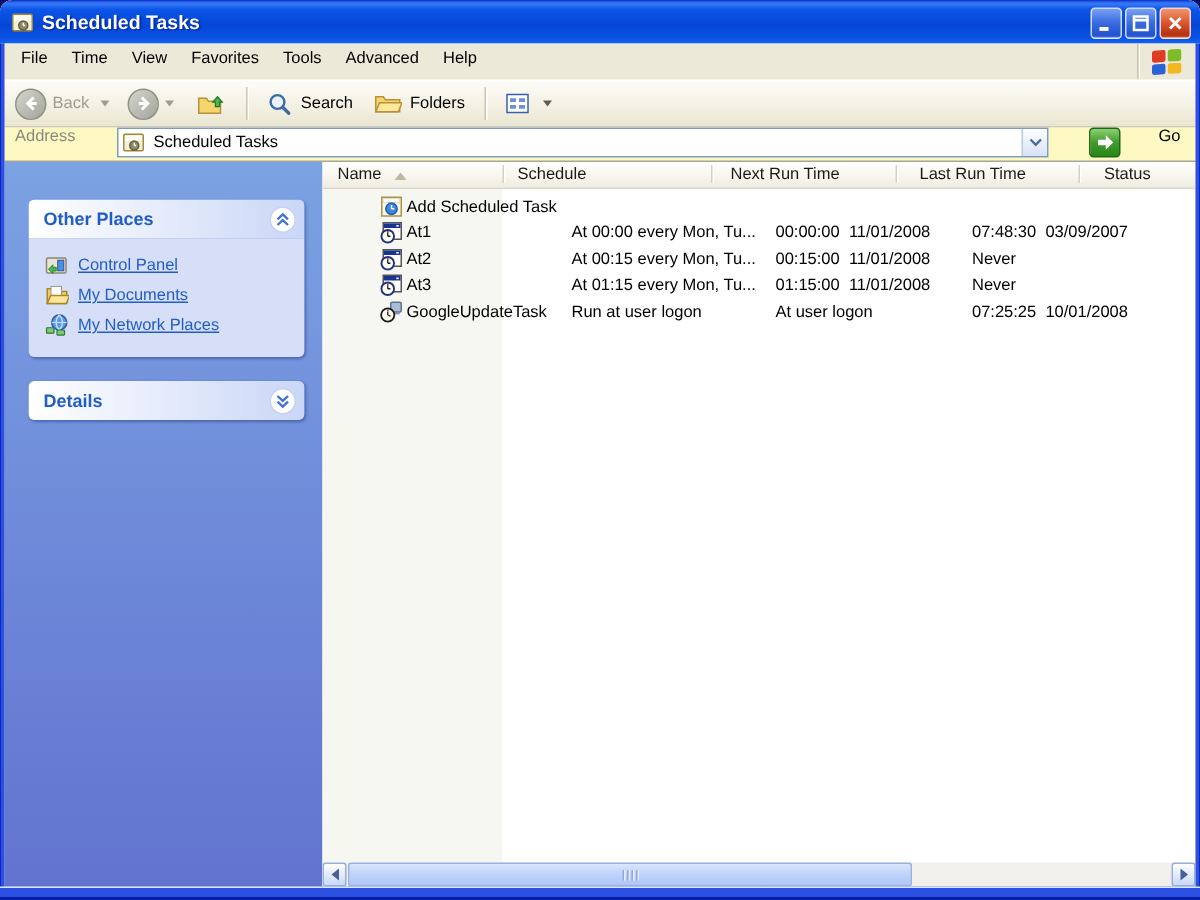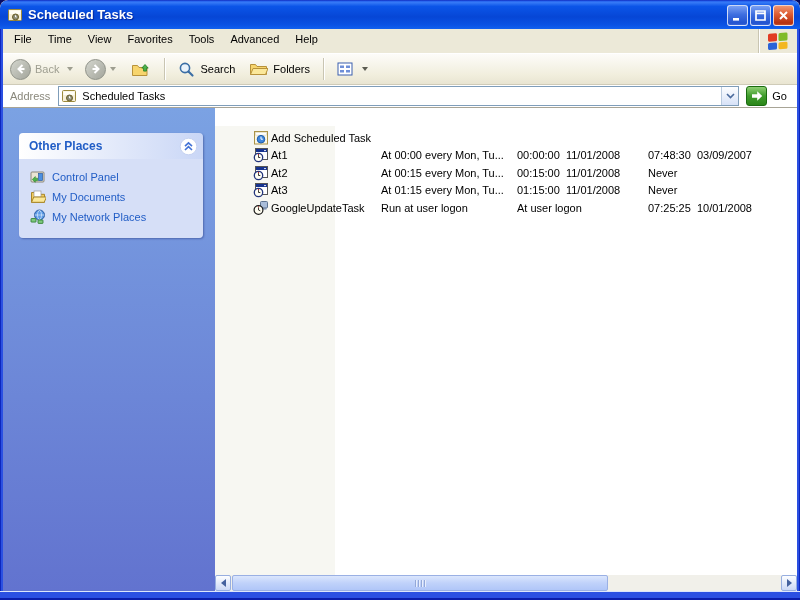--- a/index.html
+++ b/index.html
@@ -40,22 +40,22 @@
   .tb-group { display:flex; align-items:center; cursor:default; }
   .tb-label-disabled { color:#9e9e90; margin:0 4px; }
   .caret { width:0; height:0; border-left:3.5px solid transparent; border-right:3.5px solid transparent;
            border-top:4px solid #9e9e90; margin:0 4px; }
   .caret.dark { border-top-color:#5c5c52; }
   .tb-sep { width:1px; height:22px; background:#c9c5b2; box-shadow:1px 0 0 #ffffff; margin:0 6px; }
   .tb-btn { display:flex; align-items:center; gap:5px; padding:3px 7px; border-radius:3px; cursor:pointer; color:#000; }
 
   
   .addressbar { position:absolute; left:3px; right:3px; top:85px; height:23px;
-    background:#ffffff; border-bottom:1px solid #a8a496;
-    display:flex; align-items:center; font-size:11px; }
+    background:#fef9c3; border-bottom:1px solid #a8a496;
+    display:flex; font-size:11px;gap:20px; }
   .addr-label { color:#8a887c; margin:0 8px 0 7px; }
   .addr-combo { flex:1; height:20px; background:#fff; border:1px solid #7f9db9;
     display:flex; align-items:center; cursor:text; }
   .addr-combo .a-icon { margin-left:2px; width:16px; height:16px; }
   .addr-value { margin-left:5px; color:#000; }
   .addr-drop { margin-left:auto; width:17px; height:18px; border-left:1px solid #b9cade;
     background:linear-gradient(180deg,#fdfeff,#d7e2f7); display:flex; align-items:center;
     justify-content:center; cursor:pointer; }
   .go-btn { margin-left:7px; width:21px; height:20px; border-radius:3px; border:1px solid #1a6b10;
     background:linear-gradient(180deg,#8ecf74,#3f9c2c 50%,#2a8518); display:flex;
@@ -67,21 +67,21 @@
     background:linear-gradient(180deg,#7ba2e3,#6273cf); }
   .panel { margin:25px 12px 4px 16px; border-radius:4px; overflow:hidden;
     box-shadow:1px 1px 2px rgba(10,20,90,.35); }
   .panel.details { margin-top:16px; }
   .panel-hd { height:26px; background:linear-gradient(90deg,#ffffff,#c9d6f6);
     display:flex; align-items:center; justify-content:space-between; cursor:pointer; }
   .panel-title { margin-left:10px; font-weight:bold; font-size:12px; color:#215dc6; }
   .chev { margin-right:5px; width:19px; height:19px; }
   .panel-bd { background:#d6dff7; padding:8px 0 11px; }
   .p-item { height:20px; display:flex; align-items:center; padding-left:11px;
-    font-size:11px; color:#215dc6; cursor:pointer; }
+    font-size:11px; color:#215dc6; cursor:pointer;text-decoration:underline; }
   .p-item svg { margin-right:6px; flex:none; }
 
   .listview { position:absolute; left:215px; right:3px; top:108px; bottom:9px;
     background:#fff; overflow:hidden; }
   .lv-header { position:absolute; left:0; right:0; top:0; height:18px;
     background:linear-gradient(180deg,#ffffff,#f7f5ec 60%,#efece0);
     border-bottom:1px solid #d8d5c6; font-size:11px; color:#1a1a1a; cursor:pointer; }
   .hcell { position:absolute; top:2px; }
   .hsep { position:absolute; top:2px; bottom:3px; width:1px; background:#d5d2c2; box-shadow:1px 0 0 #fff; }
   .sort-arrow { position:absolute; left:48px; top:7px; width:0; height:0;
@@ -284,23 +284,46 @@
           <svg width="16" height="16" viewBox="0 0 16 16">
             <circle cx="9.5" cy="6" r="5" fill="#5a9ae6" stroke="#2a5aa0"></circle>
             <path d="M4.5,6 h10 M9.5,1 a7,7 0 0 1 0,10 M9.5,1 a7,7 0 0 0 0,10" fill="none" stroke="#cfe2f8" stroke-width="0.8"></path>
             <rect x="1" y="9.5" width="5" height="3.6" rx="0.5" fill="#7ec87e" stroke="#2a7a2a" stroke-width="0.8"></rect>
             <rect x="8" y="11" width="5" height="3.4" rx="0.5" fill="#7ec87e" stroke="#2a7a2a" stroke-width="0.8"></rect>
           </svg>
           <span>My Network Places</span>
         </div>
       </div>
     </div>
+    <div class="panel details">
+      <div class="panel-hd">
+        <span class="panel-title">Details</span>
+        <span class="chev">
+          <svg width="19" height="19" viewBox="0 0 19 19">
+            <circle cx="9.5" cy="9.5" r="8.3" fill="#fff" stroke="#c6d2f0"></circle>
+            <path d="M6,6 L9.5,9.3 L13,6 M6,9.8 L9.5,13.1 L13,9.8" fill="none" stroke="#4272d6" stroke-width="1.6"></path>
+          </svg>
+        </span>
+      </div>
+    </div>
   </div>
 
   <div class="listview">
+    <div class="lv-header">
+      <span class="hcell" style="left:10px">Name</span>
+      <span class="sort-arrow"></span>
+      <span class="hcell" style="left:130px">Schedule</span>
+      <span class="hcell" style="left:272px">Next Run Time</span>
+      <span class="hcell" style="left:398px">Last Run Time</span>
+      <span class="hcell" style="left:521px">Status</span>
+      <span class="hsep" style="left:120px"></span>
+      <span class="hsep" style="left:259px"></span>
+      <span class="hsep" style="left:382px"></span>
+      <span class="hsep" style="left:504px"></span>
+    </div>
     <div class="sorted-shade"></div>
 
     <div class="rows">
       <div class="row">
         <span class="r-icon">
           <svg width="16" height="16" viewBox="0 0 16 16">
             <rect x="1.5" y="1.5" width="13" height="12.5" fill="#fbf7e6" stroke="#ab9348"></rect>
             <rect x="2.5" y="2.5" width="11" height="2.6" fill="#fff" stroke="#d8cfae" stroke-width="0.5"></rect>
             <circle cx="8" cy="9.2" r="3.8" fill="#3f86dd" stroke="#1d5cab"></circle>
             <path d="M8,9.2 L8,6.6 M8,9.2 L9.9,9.2" stroke="#fff" stroke-width="1"></path>

